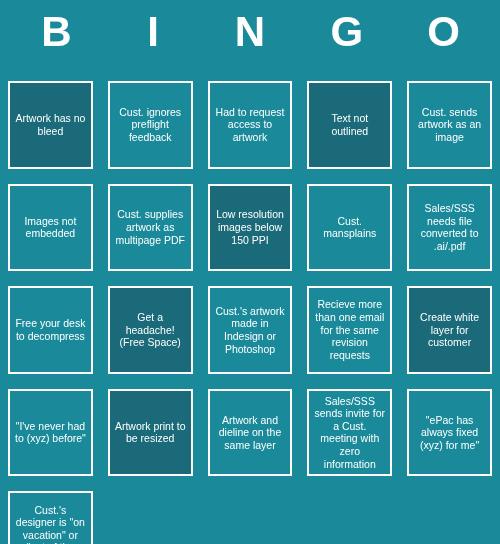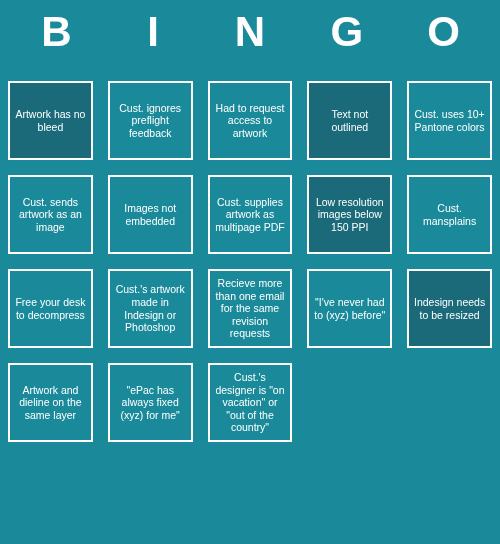--- a/index.html
+++ b/index.html
@@ -61,27 +61,30 @@
   <span class="bingo-letter">N</span>
   <span class="bingo-letter">G</span>
   <span class="bingo-letter">O</span>
 </div>
 
 <div class="bingo-grid" id="grid">
     <div class="cell highlight">Artwork has no bleed</div>
     <div class="cell">Cust. ignores preflight feedback</div>
     <div class="cell">Had to request access to artwork</div>
     <div class="cell highlight">Text not outlined</div>
-    <div class="cell">Cust. uses 10+ Pantone colors</div>
     <div class="cell">Cust. sends artwork as an image</div>
     <div class="cell">Images not embedded</div>
     <div class="cell">Cust. supplies artwork as multipage PDF</div>
     <div class="cell highlight">Low resolution images below 150 PPI</div>
     <div class="cell">Cust. mansplains</div>
+    <div class="cell">Sales/SSS needs file converted to .ai/.pdf</div>
     <div class="cell">Free your desk to decompress</div>
+    <div class="cell highlight">Get a headache! (Free Space)</div>
     <div class="cell">Cust.'s artwork made in Indesign or Photoshop</div>
     <div class="cell">Recieve more than one email for the same revision requests</div>
+    <div class="cell highlight">Create white layer for customer</div>
     <div class="cell">"I've never had to (xyz) before"</div>
-    <div class="cell highlight">Indesign needs to be resized</div>
+    <div class="cell highlight">Artwork print to be resized</div>
     <div class="cell">Artwork and dieline on the same layer</div>
+    <div class="cell">Sales/SSS sends invite for a Cust. meeting with zero information</div>
     <div class="cell">"ePac has always fixed (xyz) for me"</div>
     <div class="cell">Cust.'s designer is "on vacation" or "out of the country"</div>
   </div>
 
 </body></html>

